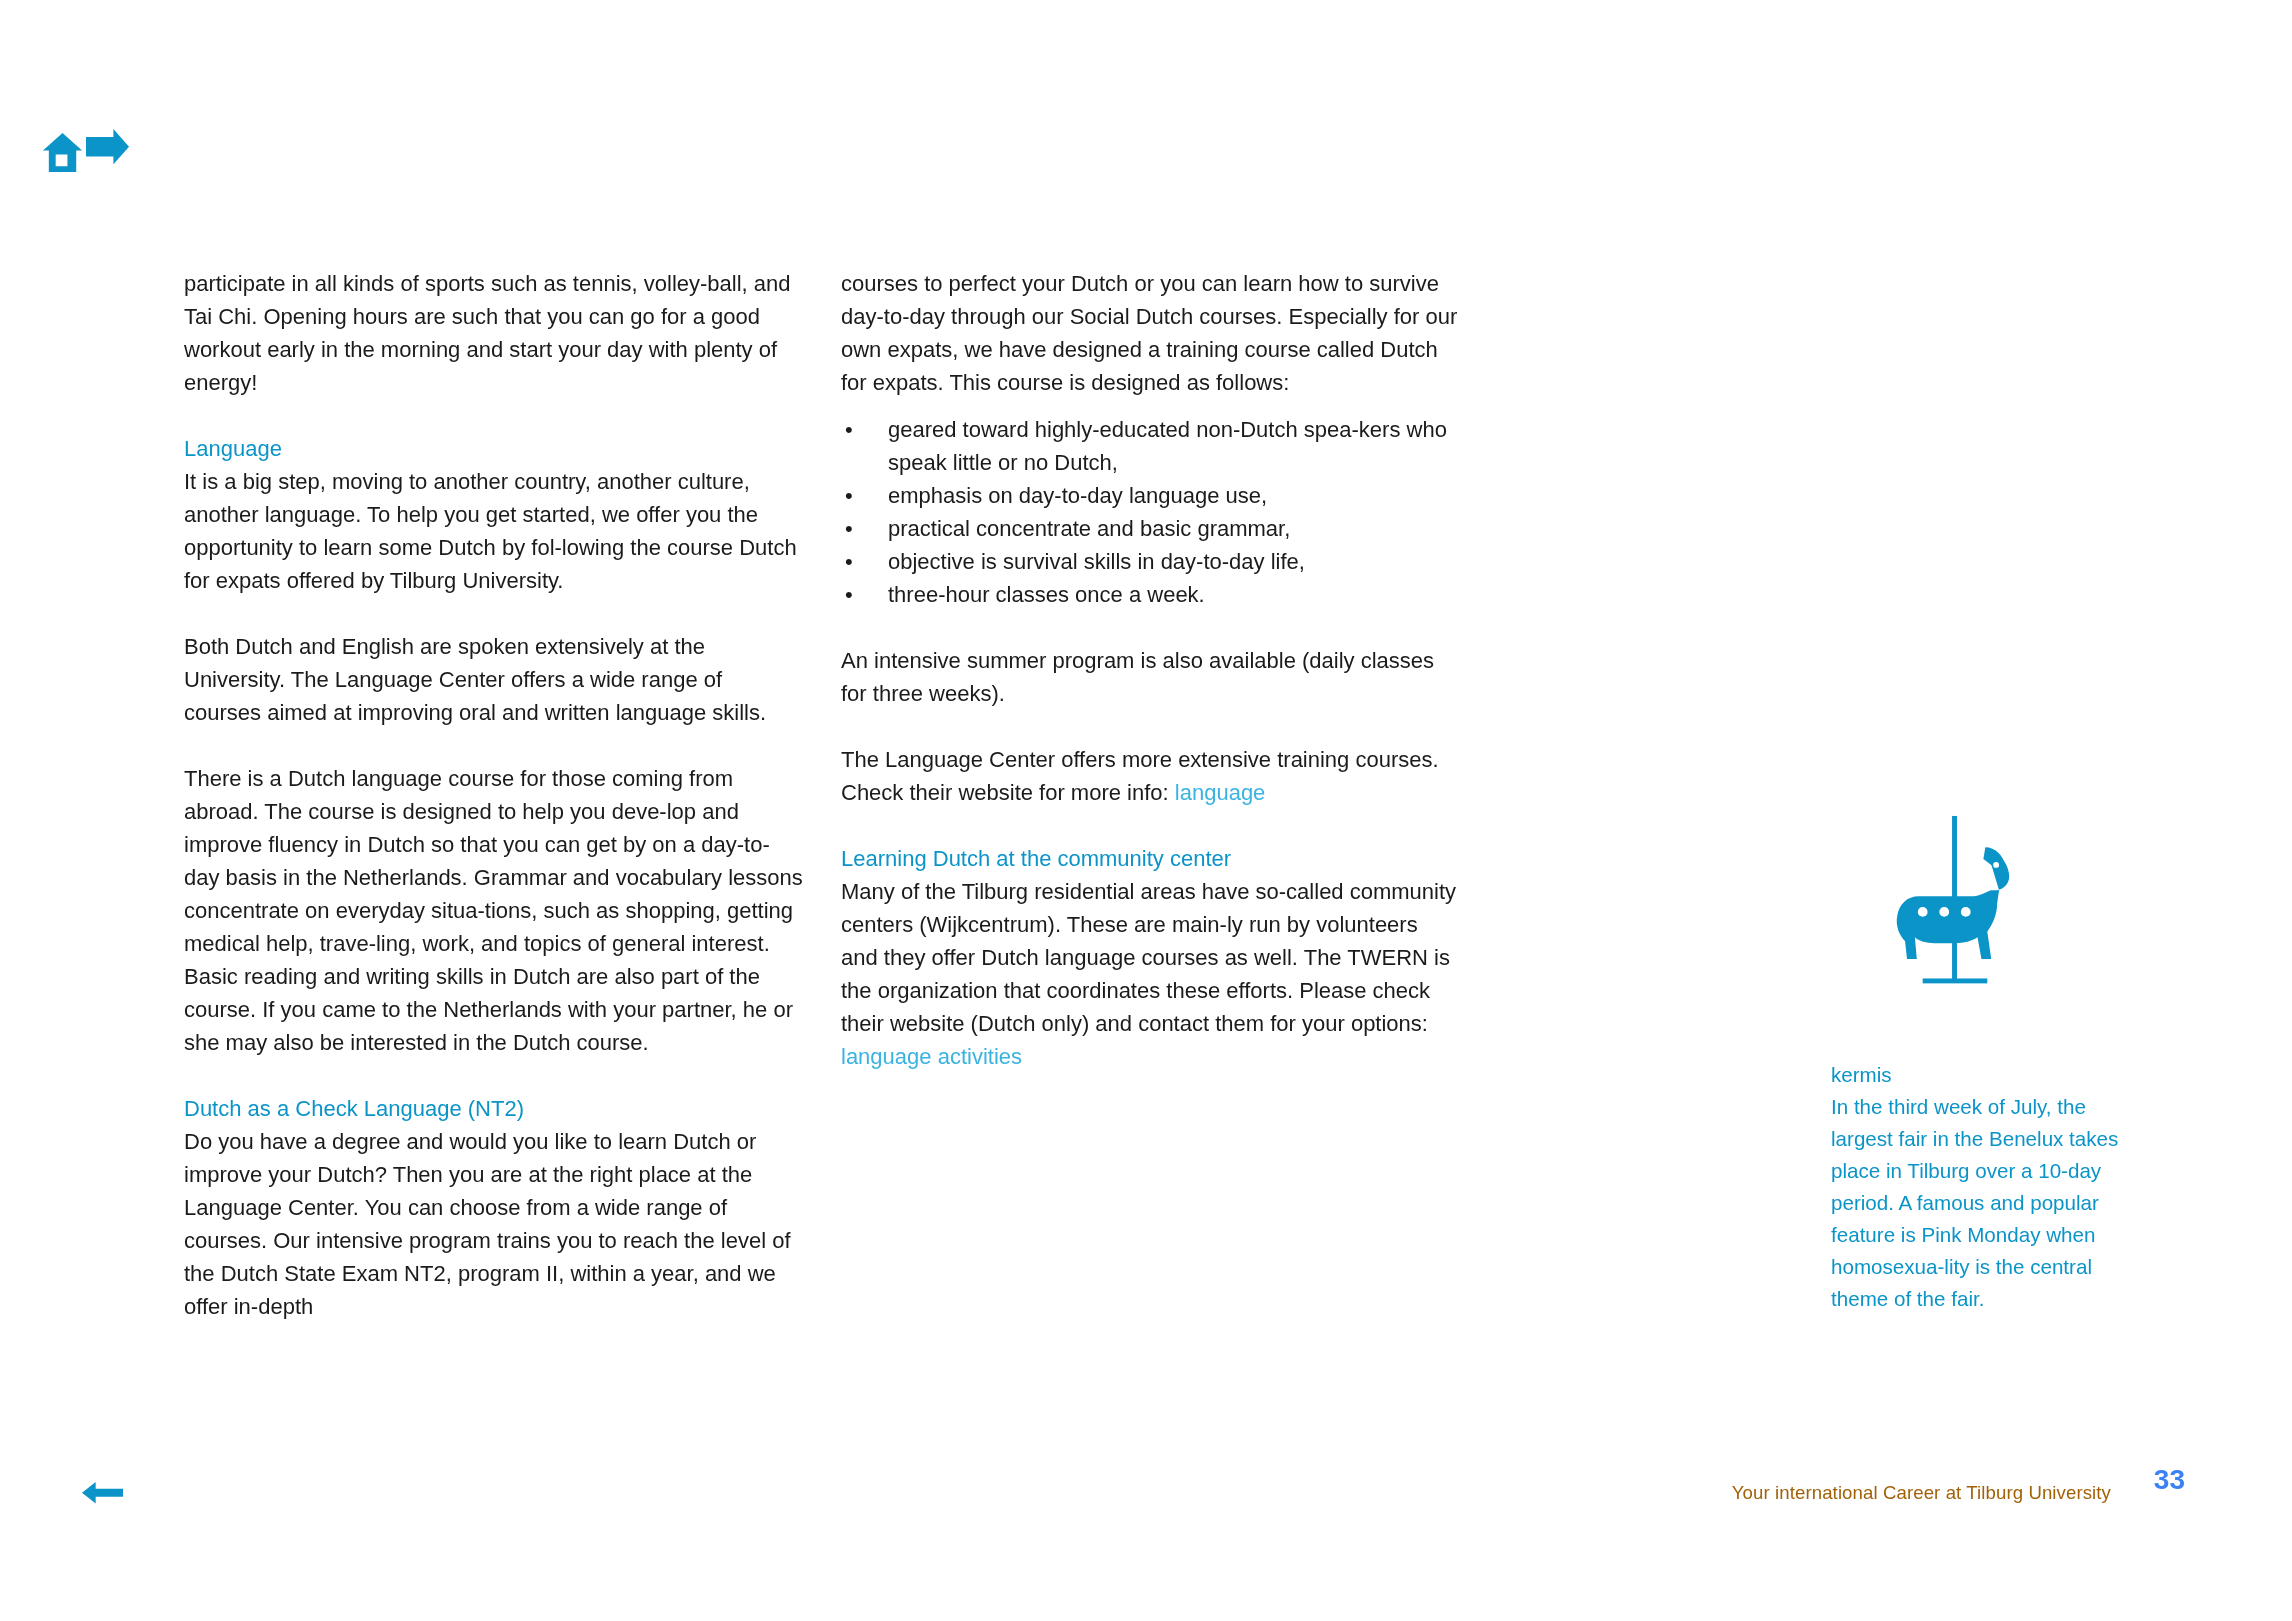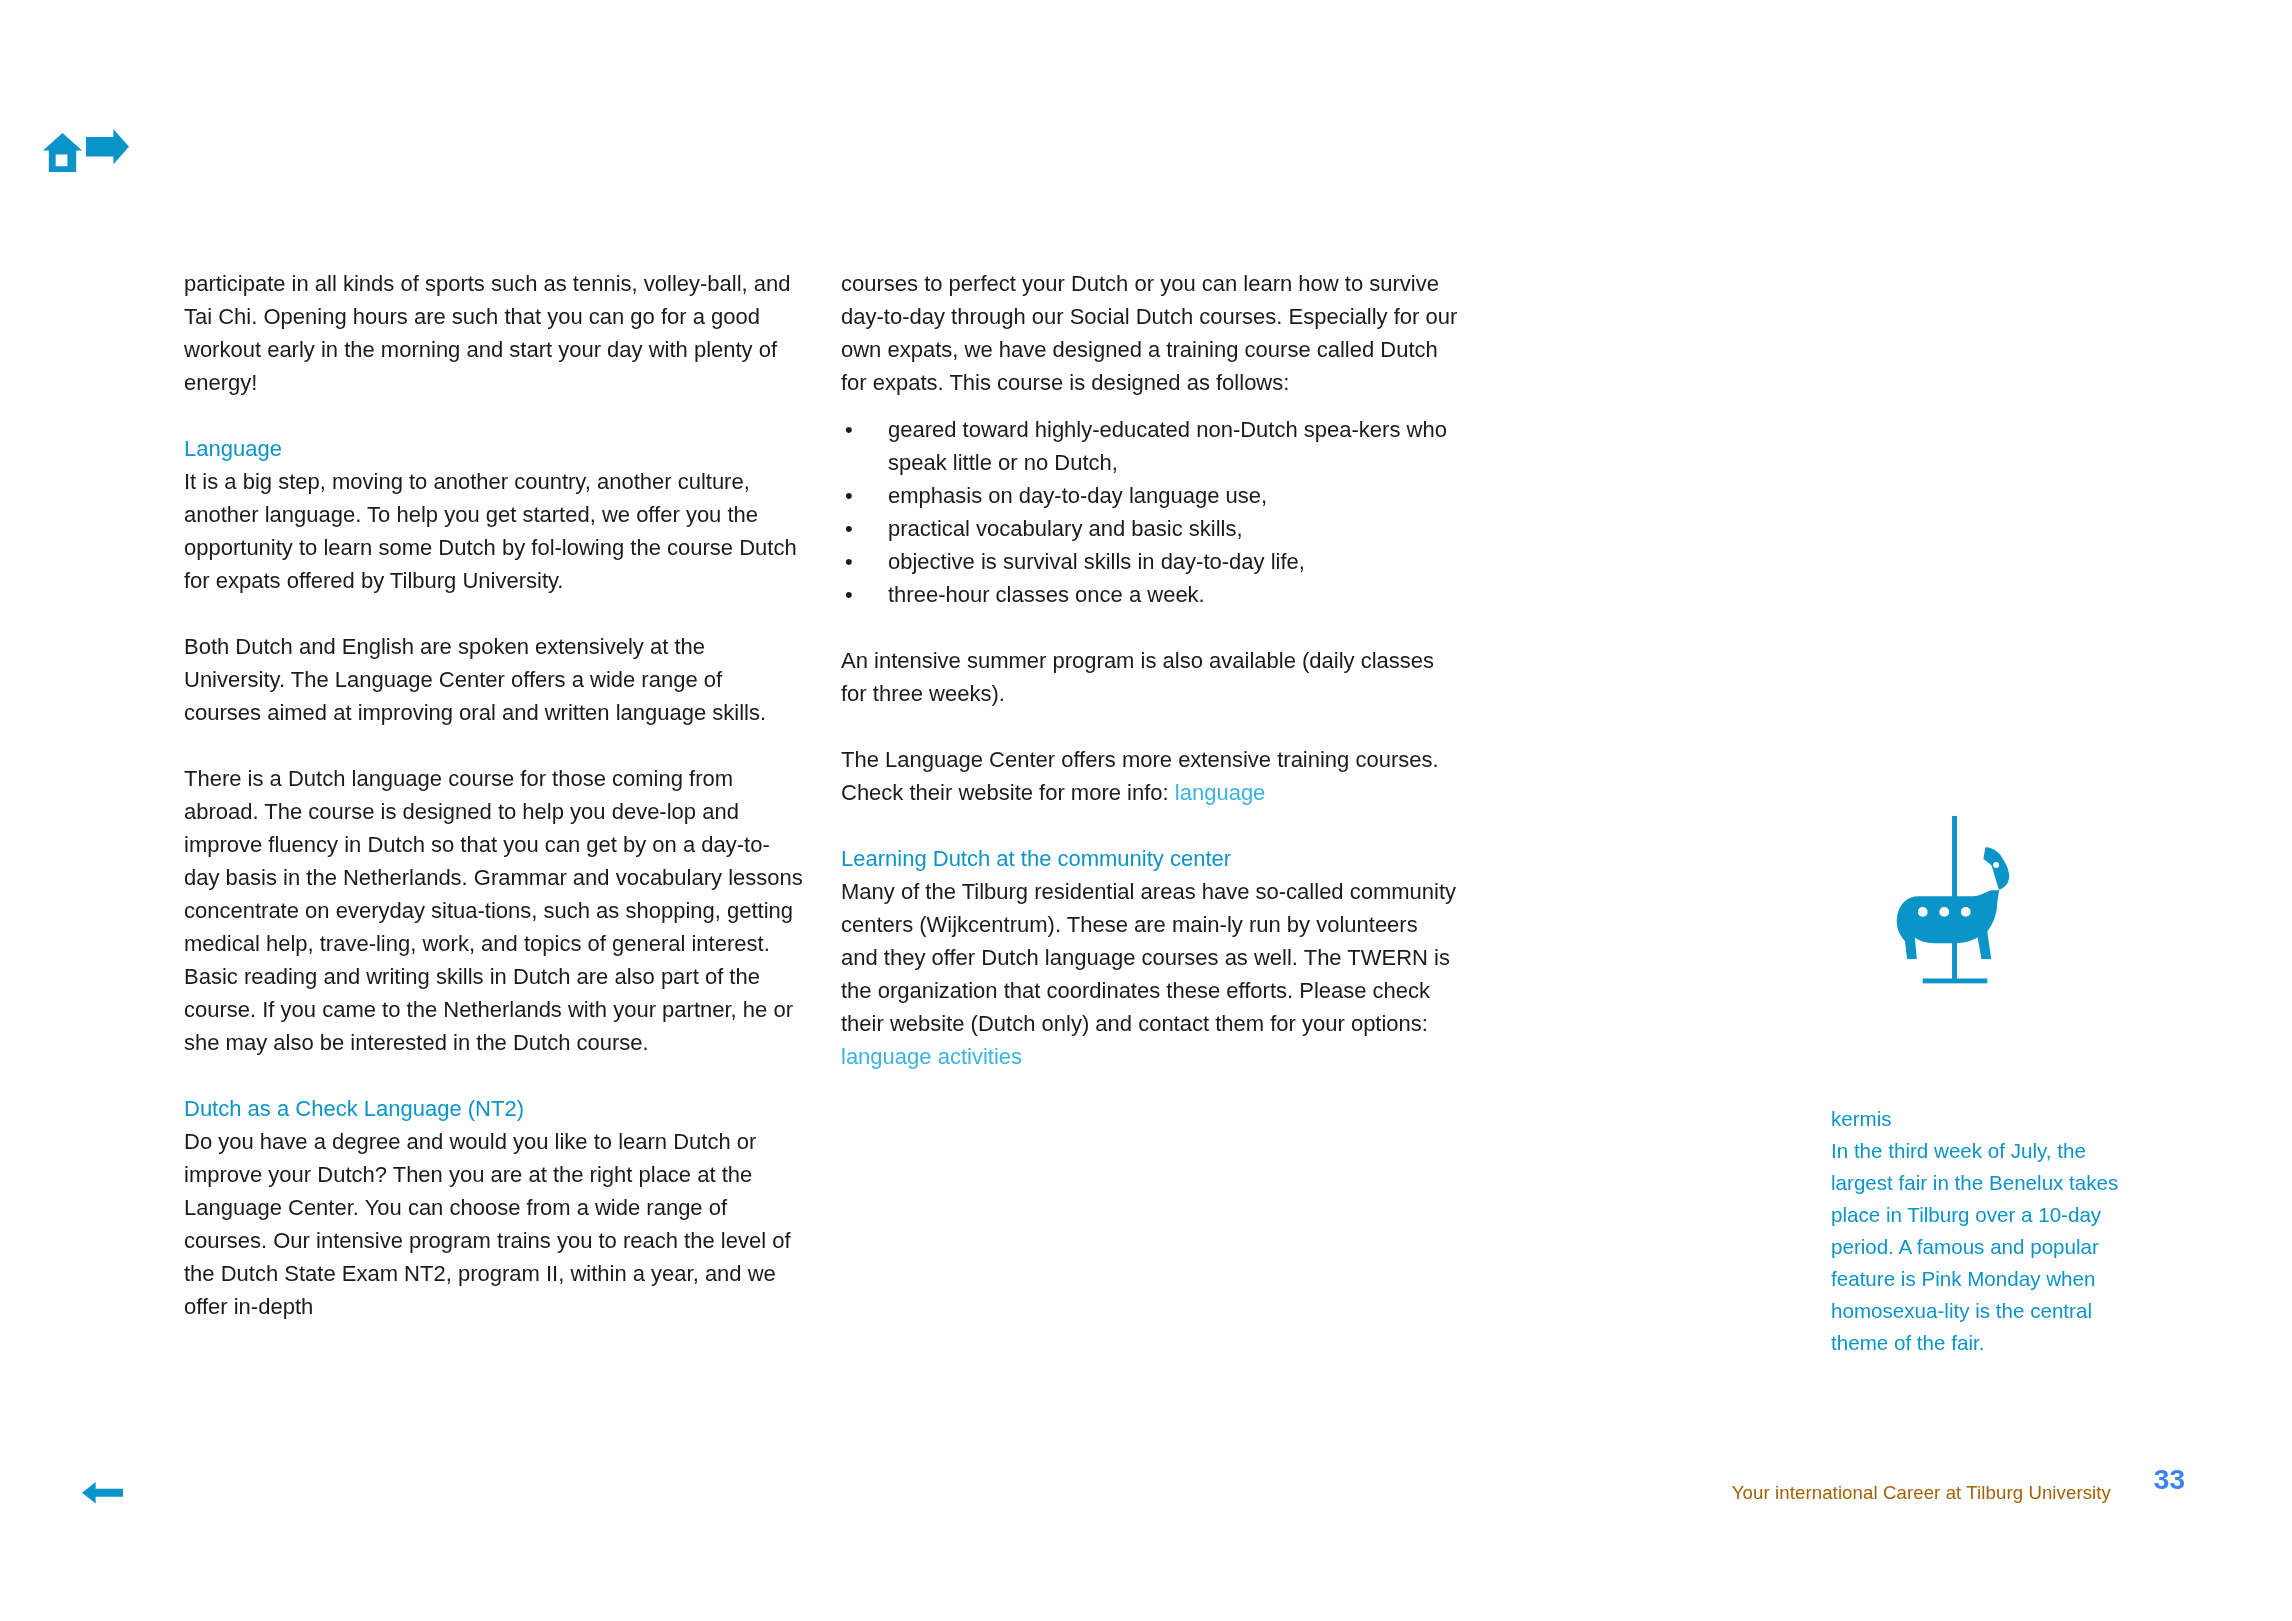--- a/index.html
+++ b/index.html
@@ -88,21 +88,21 @@
 
   .caption {
     position: absolute;
     left: 1831px;
     top: 1059px;
     width: 314px;
     color: #0b94c8;
     font-size: 20.6px;
     line-height: 32px;
   }
-  .caption .cap-title { display: block; margin-top: 44px; }
+  .caption .cap-title { display: block; }
   .caption .cap-body { display: block; }
 
   
   .back-arrow {
     position: absolute;
     left: 82px;
     top: 1480px;
     width: 41px;
     height: 25.5px;
     color: #0b94c8;
@@ -152,21 +152,21 @@
     <h2 class="sect">Dutch as a Check Language (NT2)</h2>
     <p class="tight">Do you have a degree and would you like to learn Dutch or improve your Dutch? Then you are at the right place at the Language Center. You can choose from a wide range of courses. Our intensive program trains you to reach the level of the Dutch State Exam NT2, program II, within a year, and we offer in-depth</p>
   </div>
 
   <div class="col col-mid">
     <p style="margin-bottom:14px">courses to perfect your Dutch or you can learn how to survive day-to-day through our Social Dutch courses. Especially for our own expats, we have designed a training course called Dutch for expats. This course is designed as follows:</p>
 
     <ul class="bullets">
       <li><span class="dot">•</span><span>geared toward highly-educated non-Dutch spea-kers who speak little or no Dutch,</span></li>
       <li><span class="dot">•</span><span>emphasis on day-to-day language use,</span></li>
-      <li><span class="dot">•</span><span>practical vocabulary and basic skills,</span></li>
+      <li><span class="dot">•</span><span>practical concentrate and basic grammar,</span></li>
       <li><span class="dot">•</span><span>objective is survival skills in day-to-day life,</span></li>
       <li><span class="dot">•</span><span>three-hour classes once a week.</span></li>
     </ul>
 
     <p>An intensive summer program is also available (daily classes for three weeks).</p>
 
     <p><span>The Language Center offers more extensive training courses. Check their website for more info: </span><a class="link" href="#">language</a></p>
 
     <h2 class="sect">Learning Dutch at the community center</h2>
     <p style="margin-bottom:0">Many of the Tilburg residential areas have so-called community centers (Wijkcentrum). These are main-ly run by volunteers and they offer Dutch language courses as well. The TWERN is the organization that coordinates these efforts. Please check their website (Dutch only) and contact them for your options:</p>

